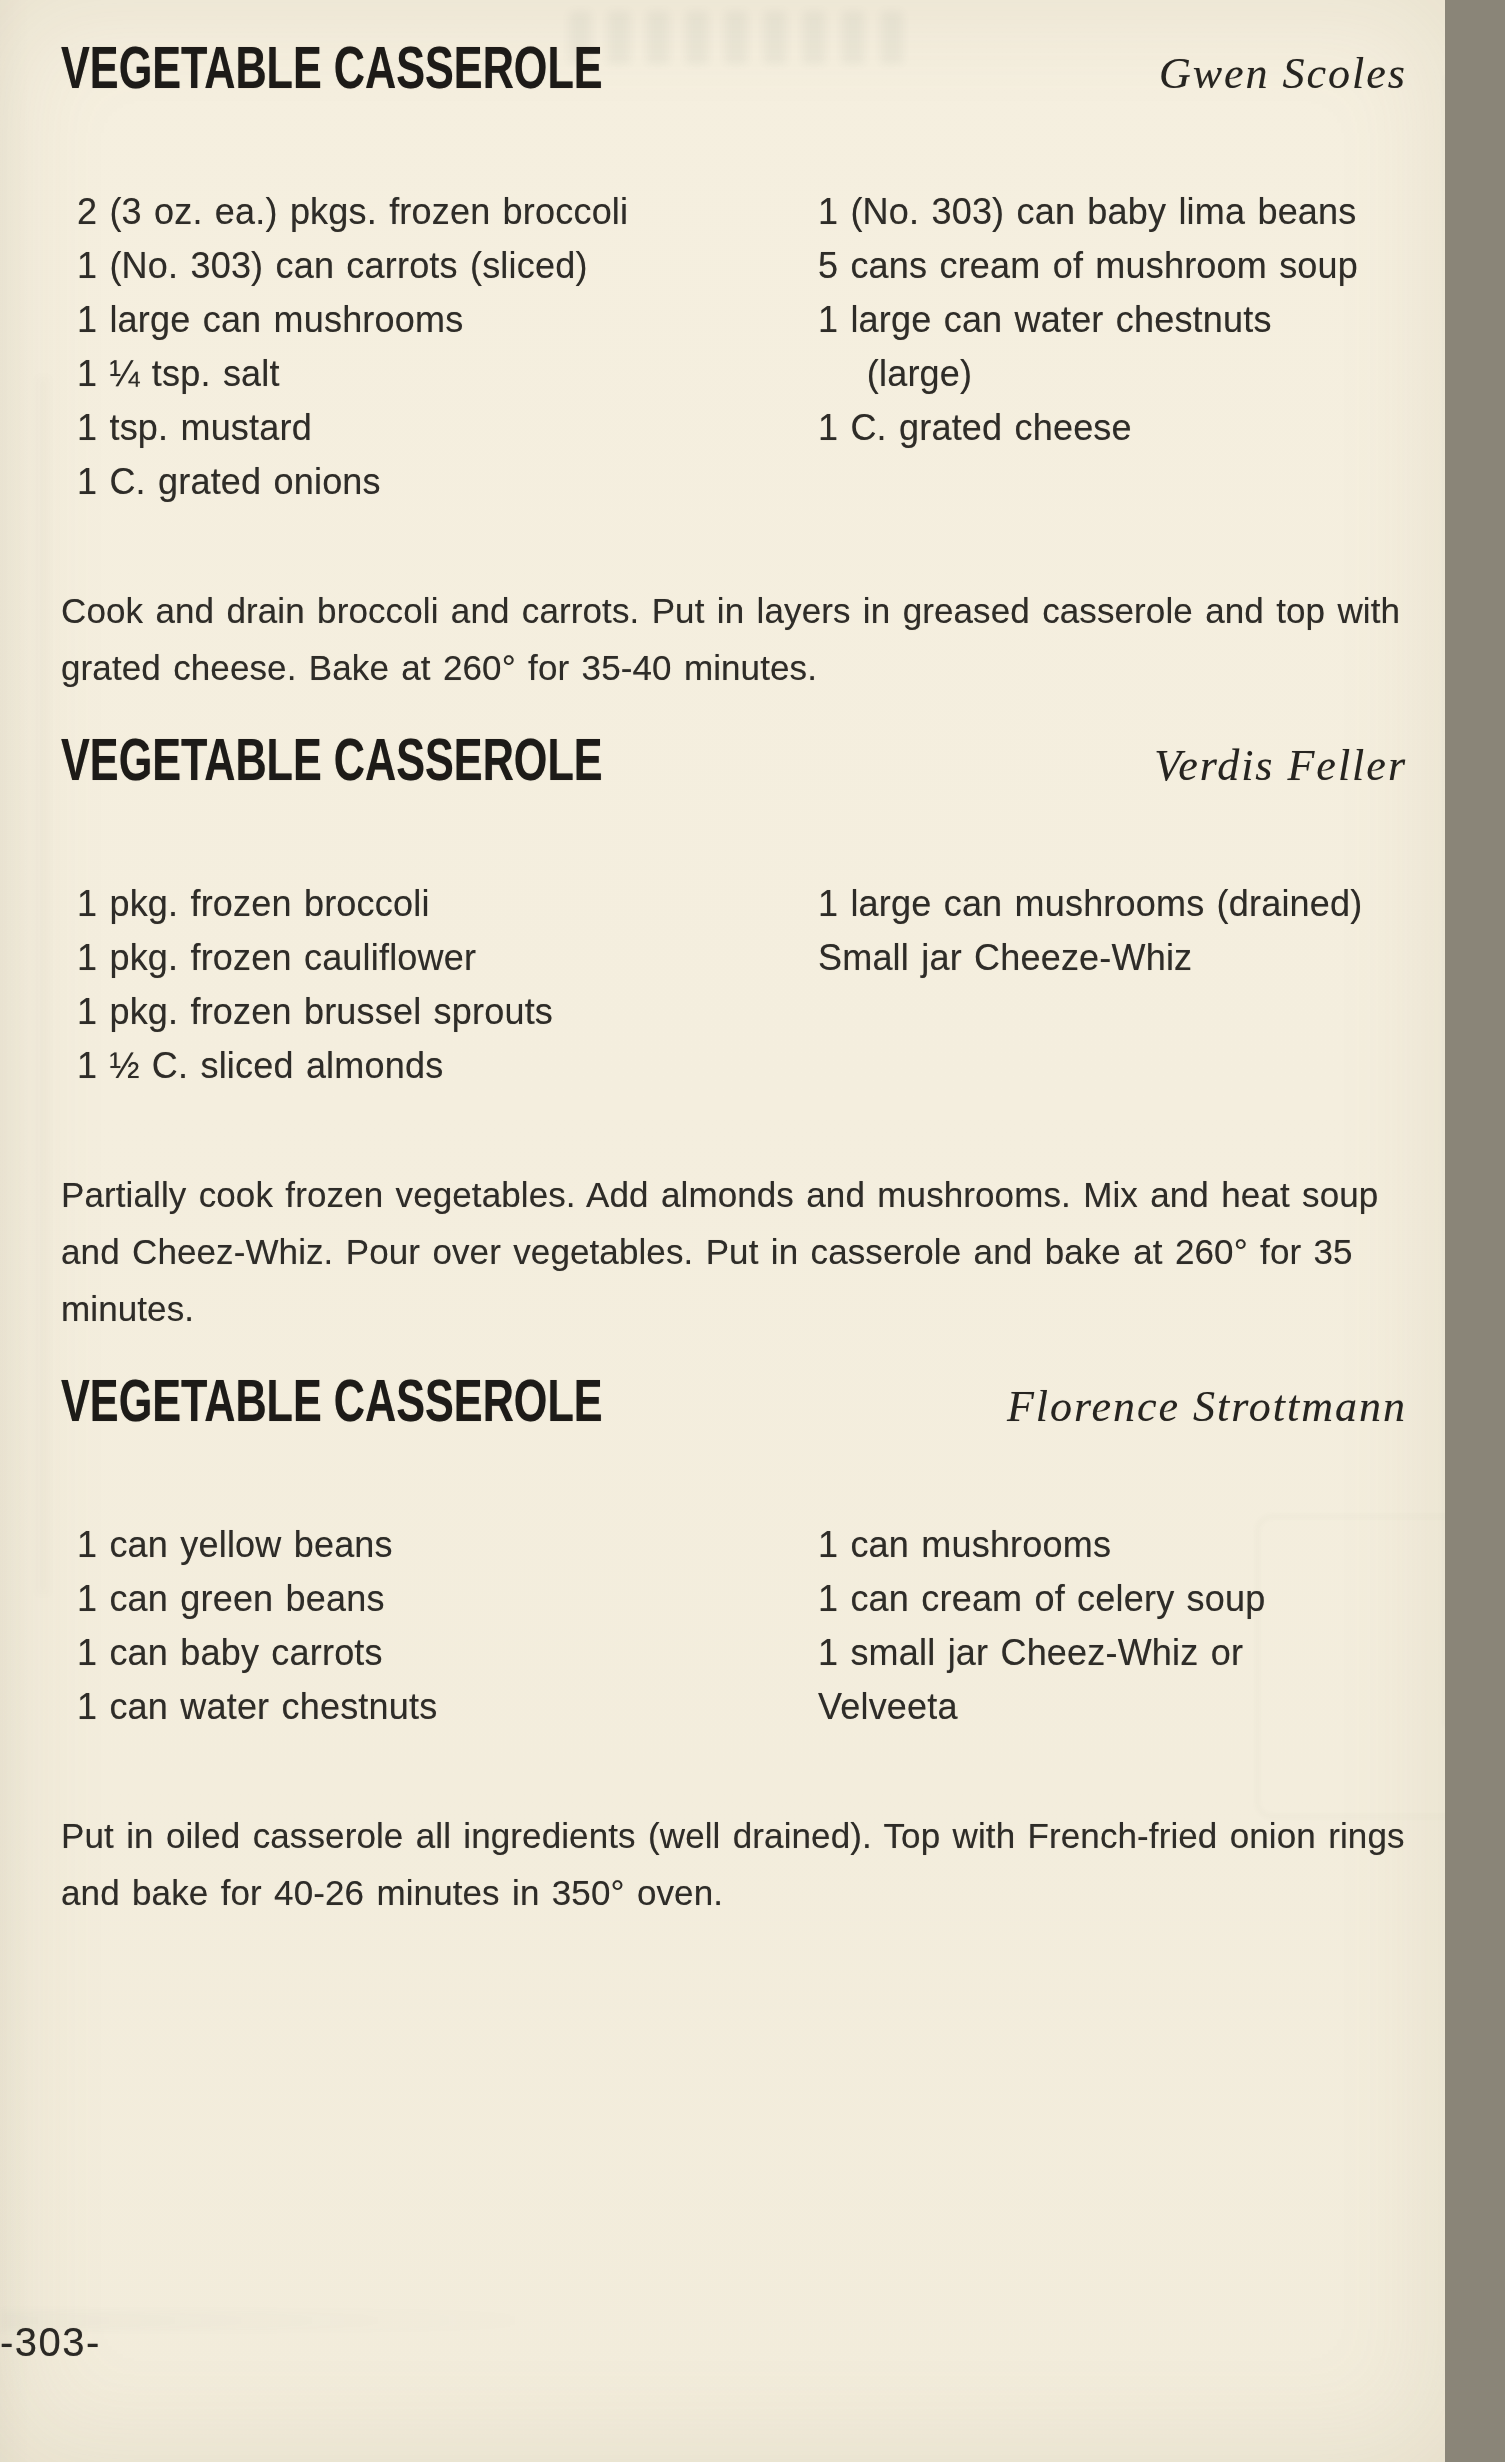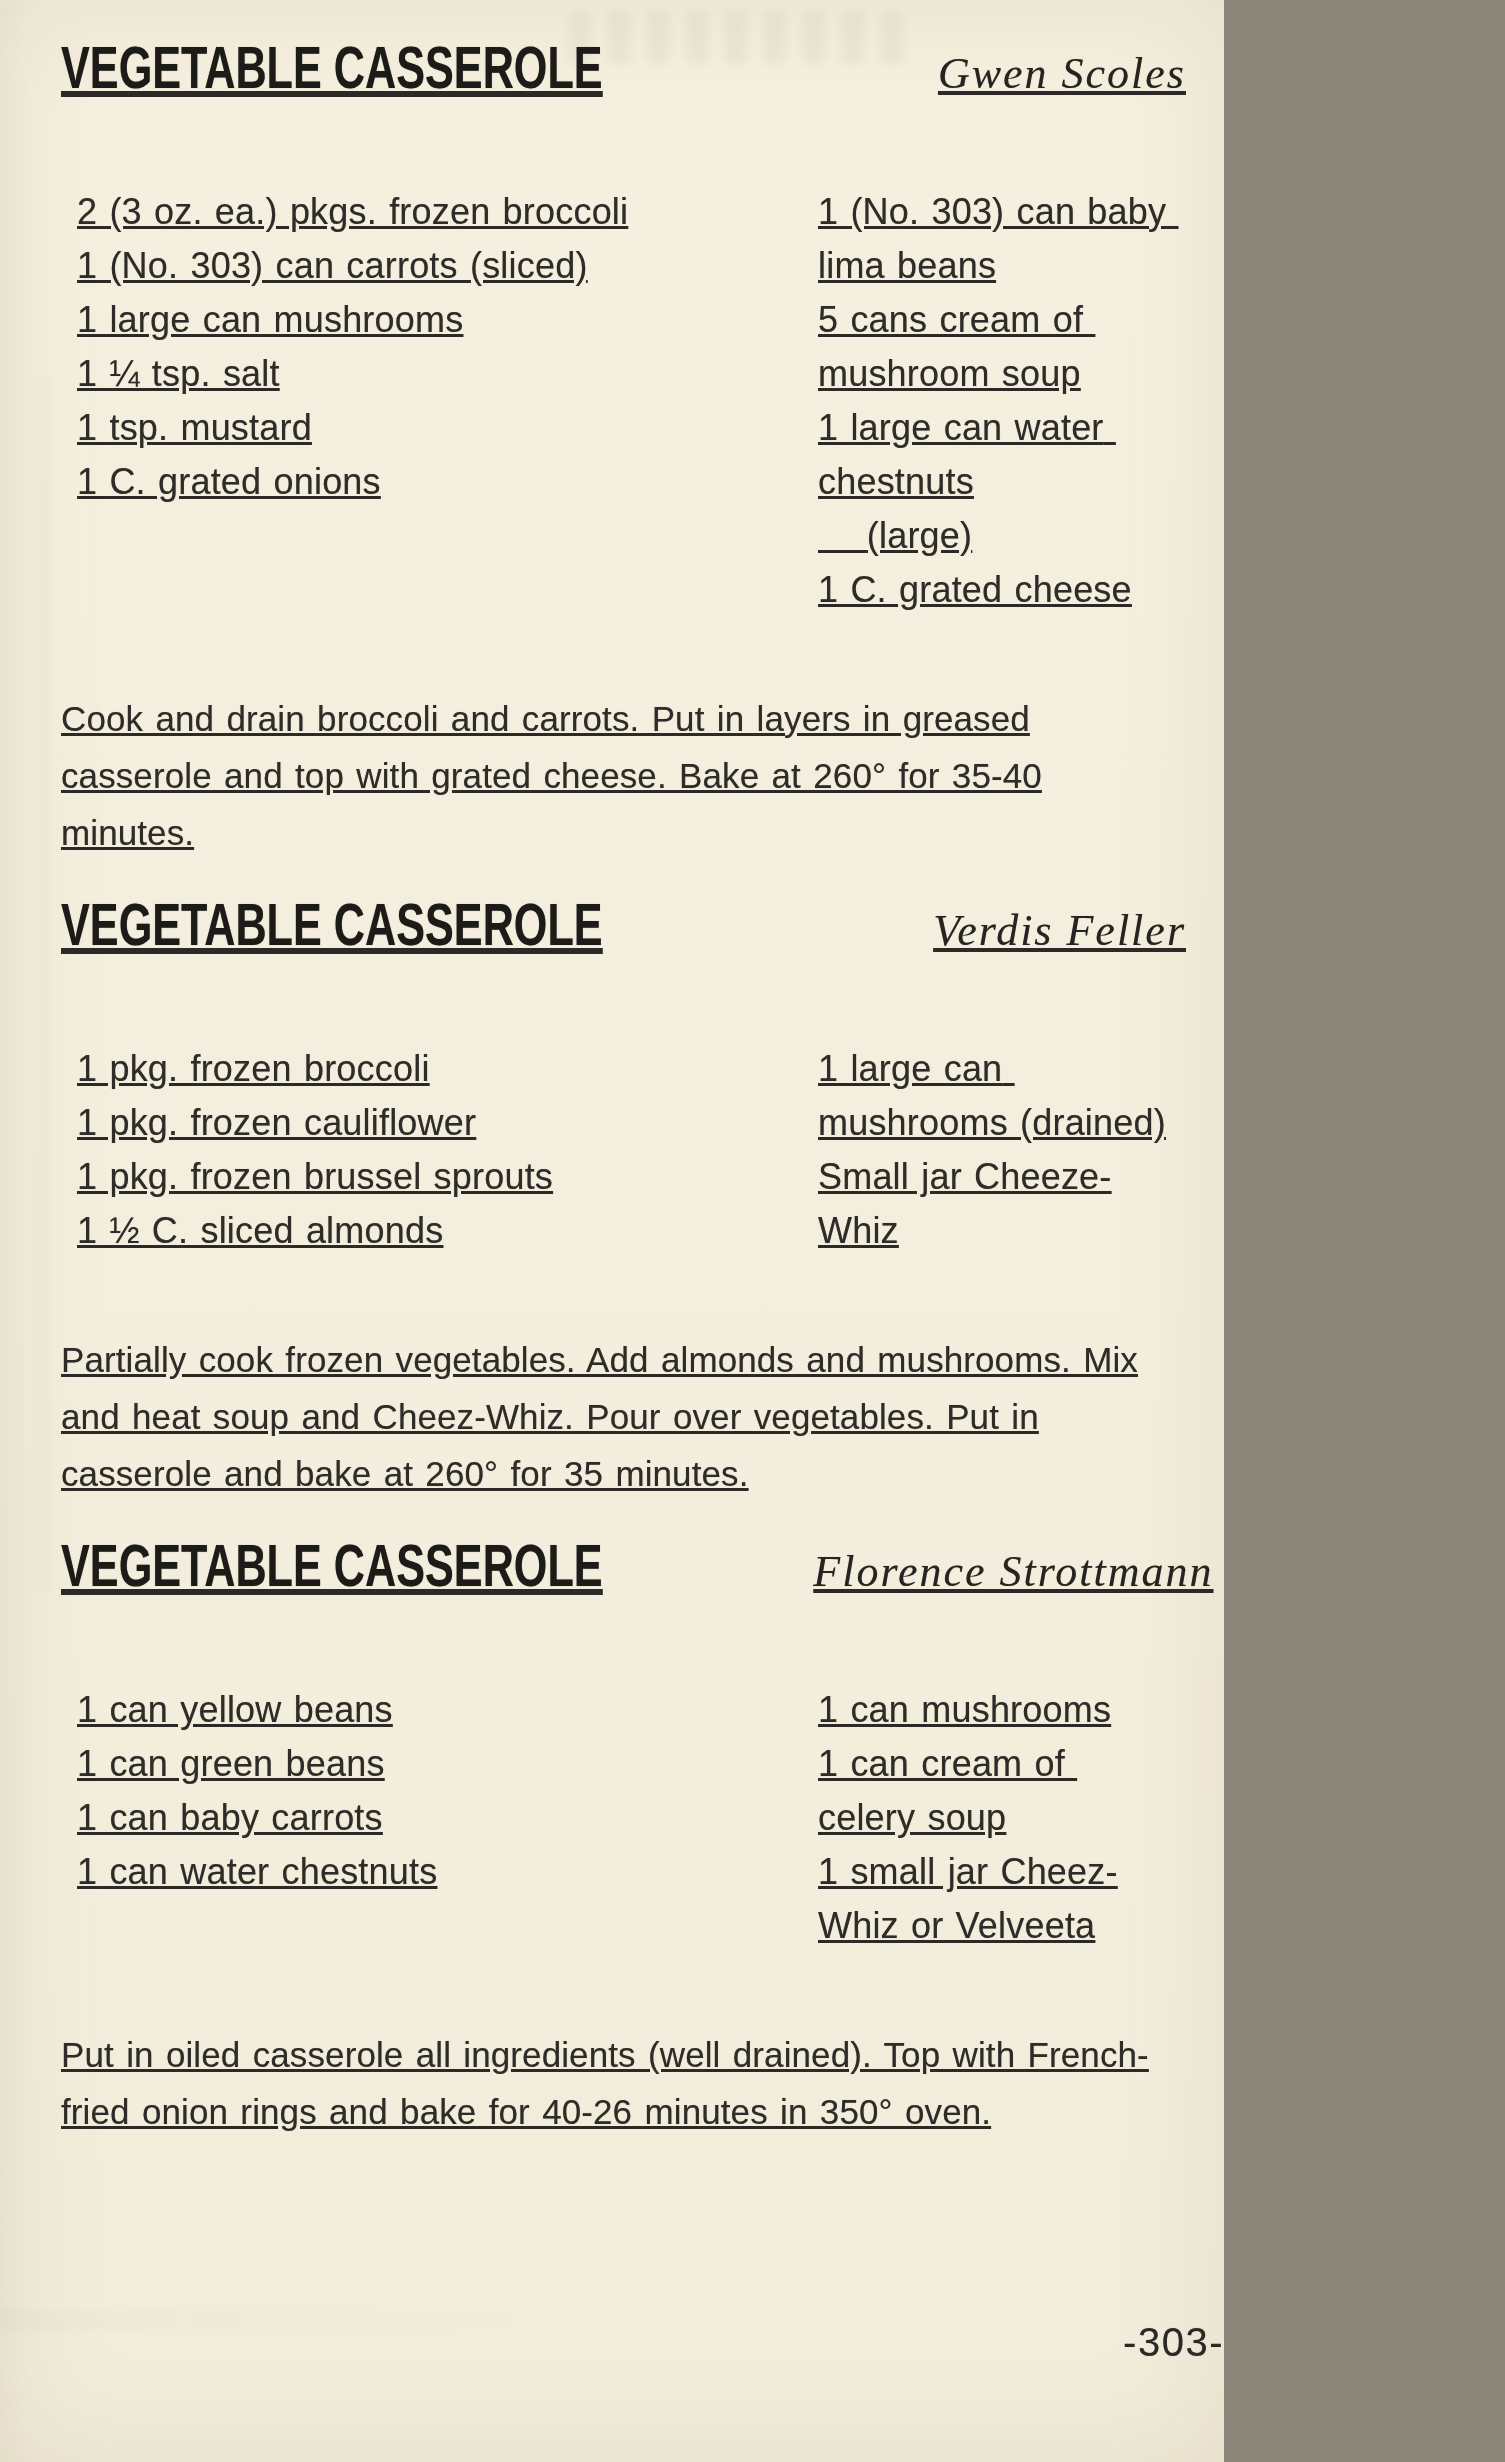--- a/index.html
+++ b/index.html
@@ -3,30 +3,29 @@
 <meta charset="utf-8">
 <title>Document</title>
 <style>
   html, body {
     margin: 0;
     padding: 0;
     background: #8a8578;
   }
   .sheet {
     position: relative;
-    width: 1224px;
+    width: 1445px;
     height: 2462px;
     overflow: hidden;
     font-family: "Liberation Sans", sans-serif;
     color: #2c2a26;
     background:
       linear-gradient(90deg, rgba(0,0,0,0.020) 0px, rgba(0,0,0,0) 30.5px, rgba(0,0,0,0) 1463px, rgba(0,0,0,0.030) 1505px),
       linear-gradient(180deg, #f5efdf 0%, #f4eede 45%, #f2ecdb 100%);
     box-shadow: inset 0 0 112px rgba(150, 132, 95, 0.14);
-    text-decoration: underline;
   }
   .content {
     position: relative;
     padding: 31.5px 38px 0 61px;
     z-index: 2;
   }
   .recipe { margin-bottom: 28.4px; }
   .recipe-header {
     display: flex;
     justify-content: space-between;
@@ -81,21 +80,21 @@
     letter-spacing: 0.1px;
     word-spacing: 2.5px;
     color: #2e2c28;
     text-shadow: 0 0 0.7px rgba(40,38,32,0.42);
   }
   .page-number {
     position: absolute;
     left: 0;
     right: 0;
     top: 2320px;
-    text-align: right;
+    text-align: left;
     font-size: 40px;
     letter-spacing: 1.5px;
     color: #2b2925;
     text-shadow: 0 0 0.8px rgba(40,38,32,0.45);
     z-index: 2;
   }
   
   .ghost { position: absolute; z-index: 1; pointer-events: none; }
   .g1 {
     top: 11.2px; left: 569px; width: 335px; height: 53px;

